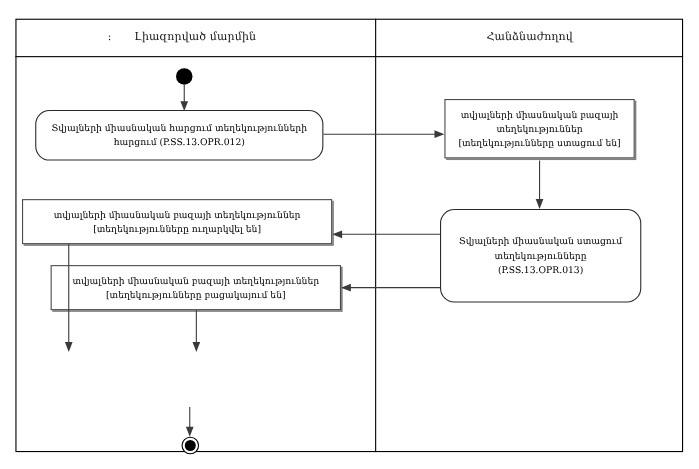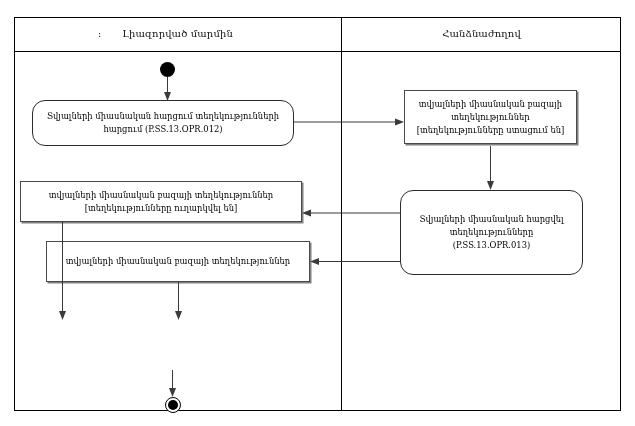--- a/index.html
+++ b/index.html
@@ -150,36 +150,37 @@
   <div class="node object" style="left:404px; top:90px; width:173px; height:54px;">
     <div>
       <span>տվյալների միասնական բազայի</span>
       <span>տեղեկություններ</span>
       <span>[տեղեկությունները ստացում են]</span>
     </div>
   </div>
 
   <div class="node action" style="left:400px; top:190px; width:183px; height:85px;">
     <div>
-      <span>Տվյալների միասնական հարցվել</span>
+      <span>Տվյալների միասնական ստացում</span>
       <span>տեղեկությունները</span>
       <span>(P.SS.13.OPR.013)</span>
     </div>
   </div>
 
   <div class="node object" style="left:20px; top:181px; width:282px; height:41px;">
     <div>
       <span>տվյալների միասնական բազայի տեղեկություններ</span>
       <span>[տեղեկությունները ուղարկվել են]</span>
     </div>
   </div>
 
   <div class="node object" style="left:46px; top:241px; width:264px; height:41px;">
     <div>
       <span>տվյալների միասնական բազայի տեղեկություններ</span>
+      <span>[տեղեկությունները բացակայում են]</span>
     </div>
   </div>
 
 
   <svg class="edge-svg" viewBox="0 0 635 426" xmlns="http://www.w3.org/2000/svg">
 
     <g>
       <line x1="167.5" y1="77" x2="167.5" y2="95"></line>
       <polygon points="167.5,101 164,92 171,92"></polygon>
     </g>

